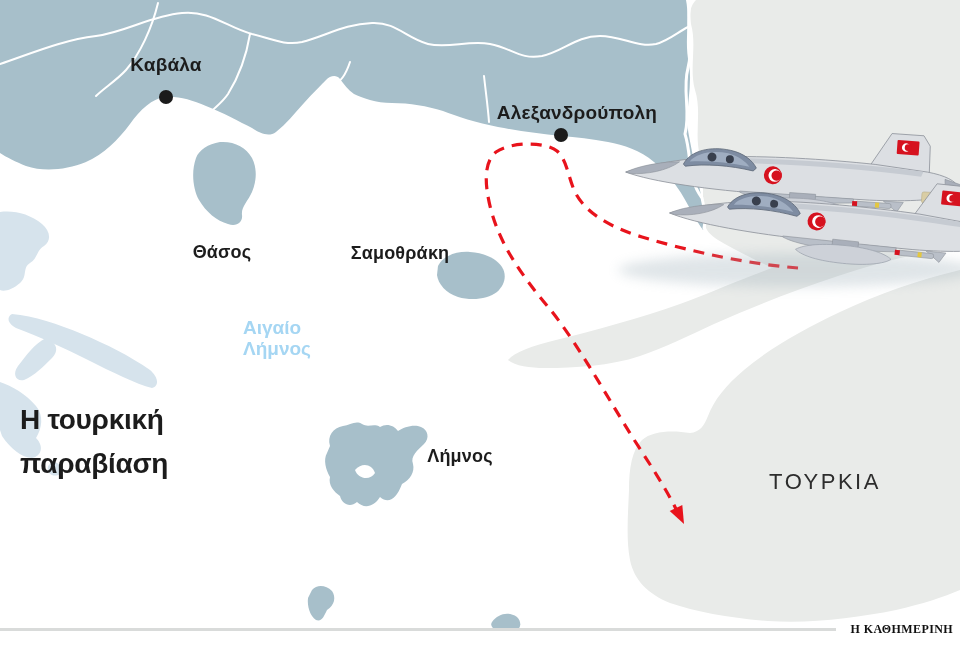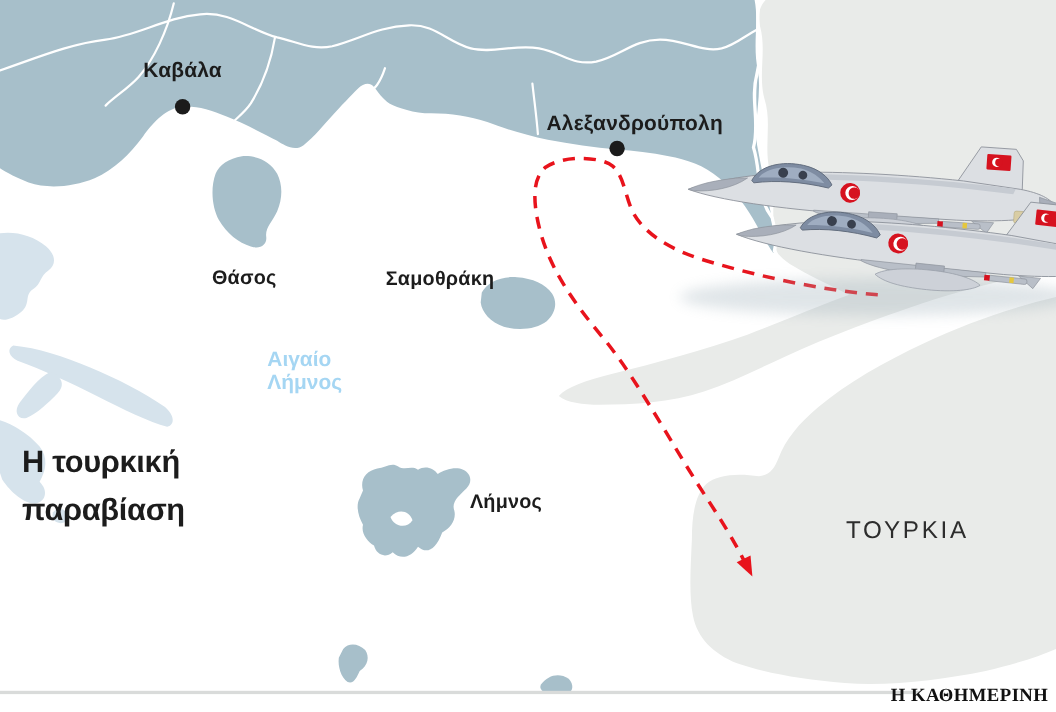--- a/index.html
+++ b/index.html
@@ -51,21 +51,21 @@
   .sea-lbl{font-size:19px;font-weight:700;color:var(--sea-label);text-align:left;
            transform:translateX(-50%);line-height:21px;}
   .country-lbl{font-size:22px;font-weight:500;color:#2d2d2d;letter-spacing:2.5px;
            transform:translateX(-50%);}
   .title{position:absolute;left:20px;top:398px;font-size:28px;line-height:44px;
          font-weight:700;color:var(--ink);letter-spacing:-.3px;}
   .subtitle{position:absolute;left:21px;top:495px;font-size:18.5px;line-height:24px;
          color:var(--subtle-ink);}
   .footer-rule{position:absolute;left:0;top:628px;width:836px;height:3px;background:var(--rule);}
   .brand{position:absolute;right:7px;top:622px;font-family:"Liberation Serif","DejaVu Serif",serif;
-         font-weight:700;font-size:17px;color:#111;letter-spacing:.4px;margin-left:28px;}
+         font-weight:700;font-size:12px;color:#111;letter-spacing:.4px;margin-left:28px;}
 </style>
 </head>
 <body>
 
 <div class="stage">
 
   <svg class="map" width="960" height="647" viewBox="0 0 960 647">
     <defs>
       <filter id="soft" x="-40%" y="-200%" width="180%" height="500%">
         <feGaussianBlur stdDeviation="6"></feGaussianBlur>

